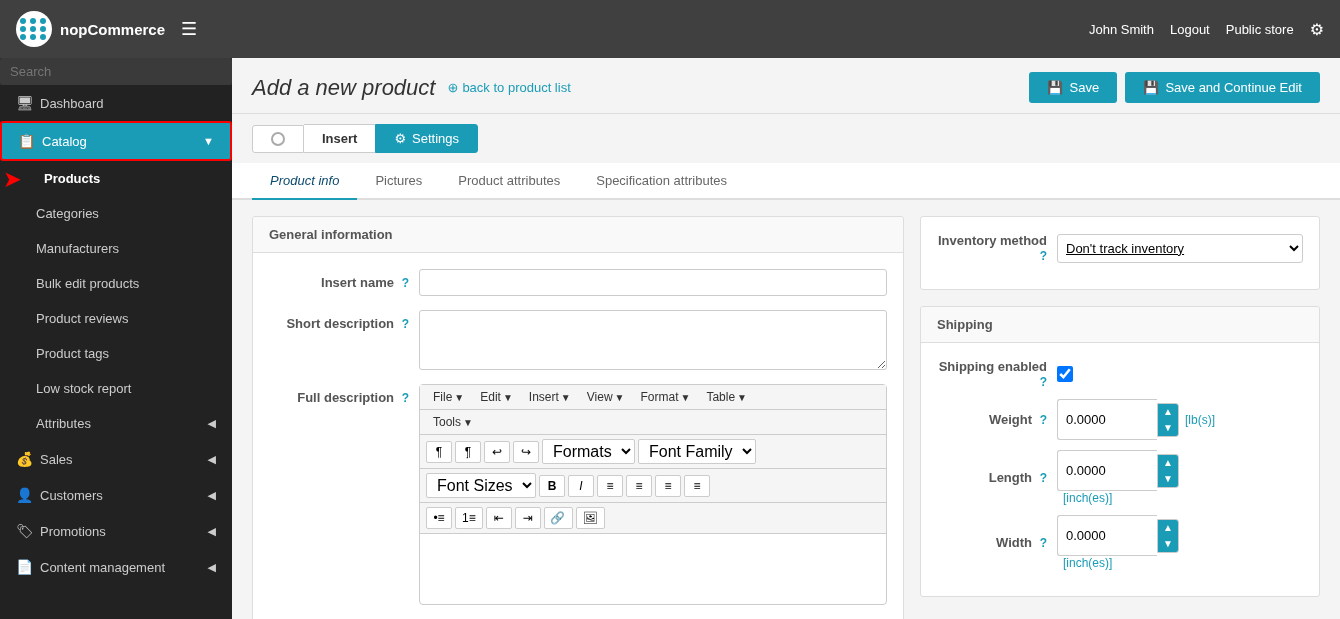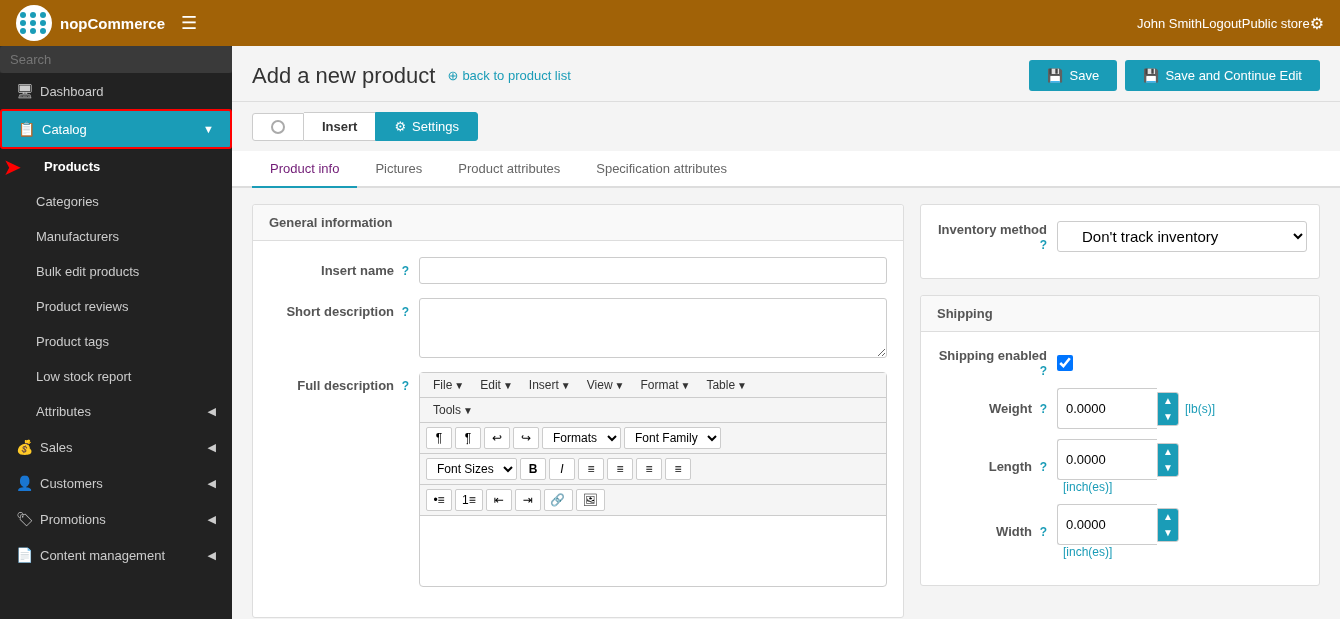--- a/index.html
+++ b/index.html
@@ -1,45 +1,45 @@
 <!DOCTYPE html>
 <html><head>
   <meta charset="utf-8">
   <style>
     * { box-sizing: border-box; margin: 0; padding: 0; }
     body { font-family: 'Segoe UI', Arial, sans-serif; font-size: 13px; background: #f4f4f4; }
 
     
     .top-nav {
-      background: #a16207;
+      background: #404040;
       color: #fff;
       display: flex;
       align-items: center;
-      height: 46px;
+      height: 58px;
       padding: 0 16px;
     }
     .top-nav-logo {
       display: flex;
       align-items: center;
       gap: 8px;
       margin-right: 16px;
     }
     .logo-icon {
       width: 36px; height: 36px;
       background: #fff;
       border-radius: 50%;
       display: flex; align-items: center; justify-content: center;
     }
     .logo-icon .dots {
       display: grid; grid-template-columns: repeat(3,8px); gap: 2px;
     }
     .logo-icon .dot { width: 6px; height: 6px; background: #1a9cb7; border-radius: 50%; }
     .logo-text { font-size: 15px; font-weight: bold; color: #fff; }
     .top-nav-menu-icon { font-size: 18px; cursor: pointer; margin-right: auto; }
-    .top-nav-right { display: flex; align-items: center; font-size: 13px; }
+    .top-nav-right { display: flex; align-items: center; gap: 16px; font-size: 13px; }
     .top-nav-right span { cursor: pointer; }
     .top-nav-right .gear { font-size: 16px; }
 
     
     .layout { display: flex; height: calc(100vh - 46px); }
 
     
     .sidebar {
       width: 232px;
       background: #222;
@@ -85,21 +85,21 @@
       background: #f4f4f4;
     }
     .page-header {
       background: #f4f4f4;
       padding: 14px 20px 10px;
       display: flex;
       align-items: center;
       gap: 12px;
       border-bottom: 1px solid #ddd;
     }
-    .page-title { font-size: 22px; font-weight: 300; color: #333; }
+    .page-title { font-size: 22px; font-weight: 300; color: #333; font-style: italic; }
     .back-link { color: #1a9cb7; font-size: 13px; cursor: pointer; display: flex; align-items: center; gap: 4px; }
     .page-header-actions { margin-left: auto; display: flex; gap: 8px; }
     .btn-save {
       background: #1a9cb7;
       color: #fff;
       border: none;
       padding: 8px 18px;
       border-radius: 3px;
       cursor: pointer;
       font-size: 13px;
@@ -162,21 +162,21 @@
       background: #fff;
     }
     .tab {
       padding: 10px 18px;
       cursor: pointer;
       font-size: 13px;
       color: #666;
       border-bottom: 2px solid transparent;
       margin-bottom: -2px;
     }
-    .tab.active { color: #701a75; border-bottom-color: #1a9cb7; font-weight: 500; }
+    .tab.active { color: #0c4a6e; border-bottom-color: #1a9cb7; font-weight: 500; font-style: italic; }
 
     
     .content-area {
       display: flex;
       gap: 16px;
       padding: 16px 20px;
     }
 
     
     .panel {
@@ -267,21 +267,21 @@
       cursor: pointer;
       font-size: 12px;
       border: 1px solid #ccc;
       background: #fff;
       border-radius: 2px;
       display: flex; align-items: center; justify-content: center;
       min-width: 26px;
     }
     .rte-select {
       padding: 2px 6px;
-      font-size: 12px;
+      font-size: 16px;
       border: 1px solid #ccc;
       border-radius: 2px;
       background: #fff;
     }
     .rte-body { min-height: 70px; padding: 8px; }
 
     
     .right-panel-item {
       background: #fff;
       border: 1px solid #ddd;
@@ -299,23 +299,24 @@
       text-align: right;
       font-weight: 700;
       color: #555;
       font-size: 13px;
     }
     .inventory-label .help-icon { color: #1a9cb7; margin-left: 4px; font-size: 12px; }
     .inventory-select {
       flex: 1;
       border: 1px solid #ccc;
       border-radius: 3px;
-      padding: 5px 20px;
-      font-size: 15px;
-      background: #fff;
+      padding: 5px 4px;
+      font-size: 13px;
+      background: #fff;
+      text-decoration: underline;
     }
 
     
     .spinner-group { display: flex; align-items: center; }
     .spinner-input {
       width: 100px;
       border: 1px solid #ccc;
       border-right: none;
       padding: 12px 8px;
       font-size: 13px;

